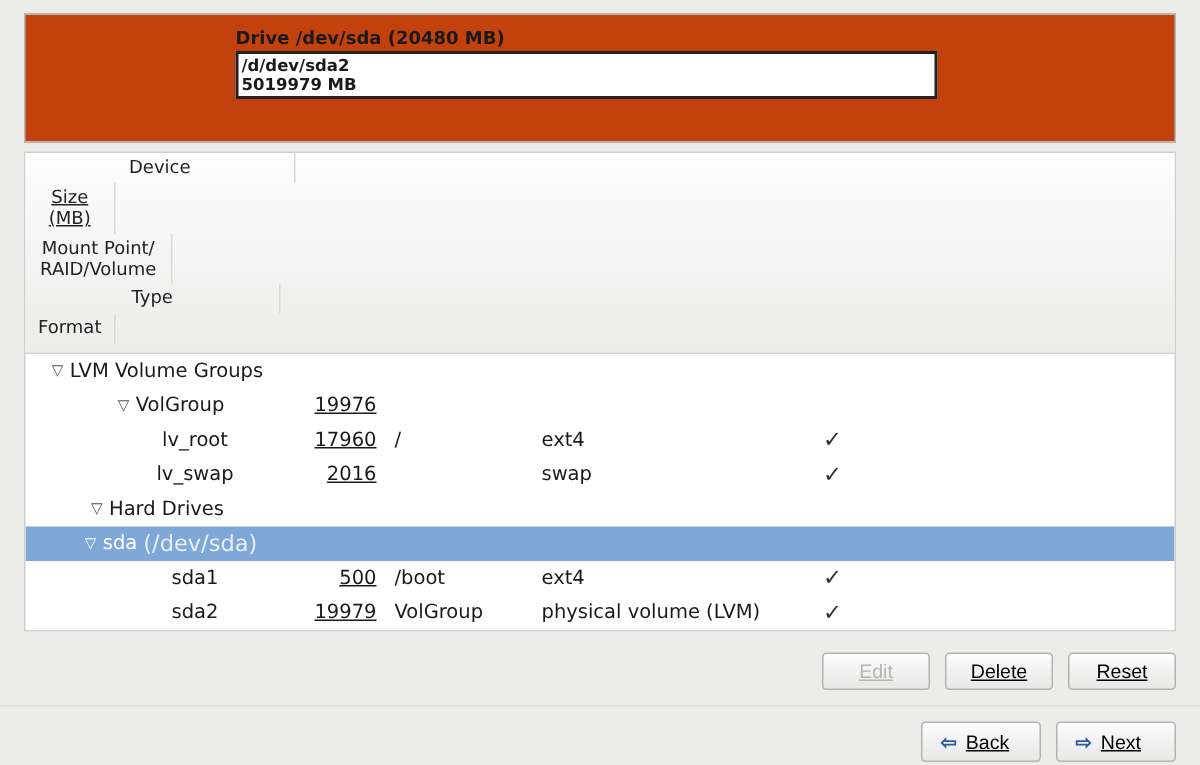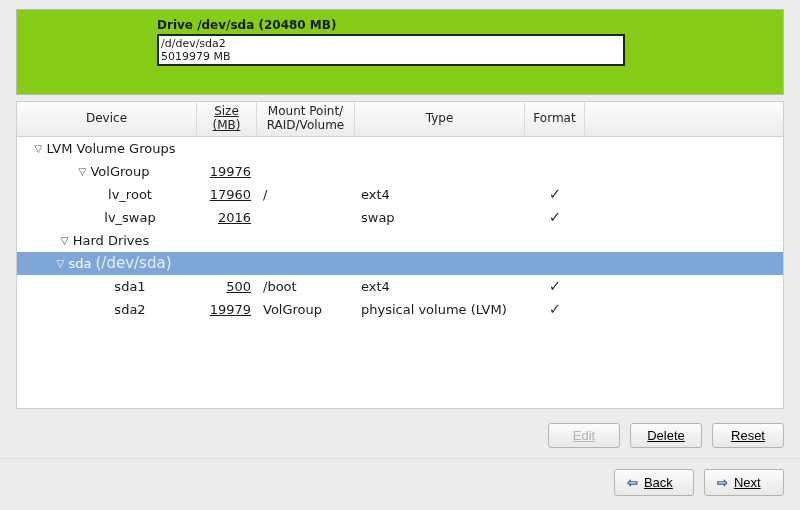--- a/index.html
+++ b/index.html
@@ -1,26 +1,26 @@
 <!DOCTYPE html>
 <html><head>
 <meta charset="utf-8">
 <style>
   * { box-sizing: border-box; }
   html, body { margin: 0; padding: 0; font-family: "DejaVu Sans", "Liberation Sans", sans-serif; font-size: 12px; color: #1a1a1a; }
   body { width: 800px; height: 510px; background: #ececea; display: flex; flex-direction: column; }
 
-  .drive-panel { margin: 9px 16px 6px 16px; border: 1px solid #b8b8b6; background: #84cc16; padding: 8px 12px 28px 12px; }
+  .drive-panel { margin: 9px 16px 6px 16px; border: 1px solid #b8b8b6; background: #c2410c; padding: 8px 12px 28px 12px; }
   .drive-inner { margin-left: 128px; }
   .drive-title { font-weight: bold; font-size: 12px; margin-bottom: 2px; }
-  .drive-box { border: 2px solid #222; background: #fff; padding: 1px 2px; font-size: 11px; line-height: 1.2; width: 468px; }
+  .drive-box { border: 2px solid #222; background: #fff; padding: 1px 2px; font-size: 11px; line-height: 1.2; width: 468px; font-weight: bold; }
   .drive-box div { white-space: pre; }
 
   .table-wrap { margin: 0 16px 8px 16px; border: 1px solid #cfcfce; background: #fff; flex: 1; display: flex; flex-direction: column; }
-  .thead { display: flex; background: linear-gradient(#fdfdfd, #ececeb); border-bottom: 1px solid #cfcfce; }
+  .thead { display: flex; background: linear-gradient(#fdfdfd, #ececeb); border-bottom: 1px solid #cfcfce; flex-direction: column; }
   .th { padding: 3px 6px; font-size: 12px; color: #222; border-right: 1px solid #d9d9d8; text-align: center; line-height: 1.15; display: flex; align-items: center; justify-content: center; flex-direction: column; }
   .th:last-child { border-right: none; }
   .c-dev   { width: 180px; justify-content: center; }
   .c-size  { width:  60px; text-decoration: underline; }
   .c-mount { width:  98px; }
   .c-type  { width: 170px; }
   .c-fmt   { width:  60px; }
 
   .tbody { flex: 1; overflow: hidden; }
   .row { display: flex; align-items: center; height: 23px; font-size: 13px; }

